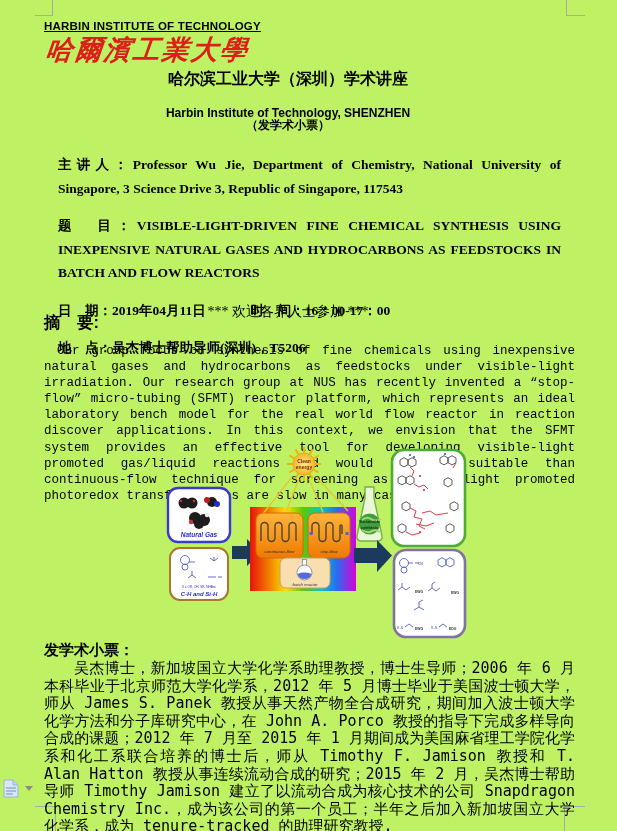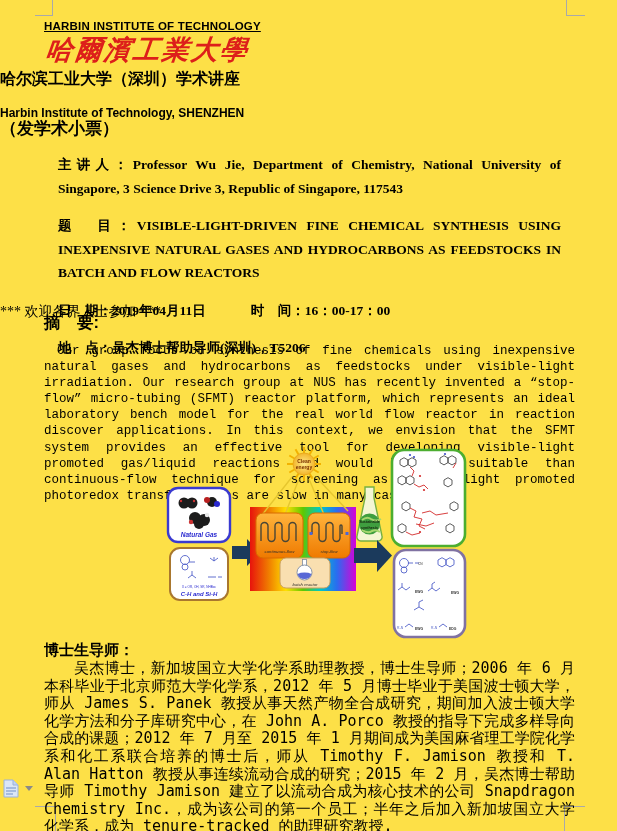--- a/index.html
+++ b/index.html
@@ -1,33 +1,33 @@
 <!DOCTYPE html>
 <html><head>
 <meta charset="utf-8">
 <style>
   html,body{margin:0;padding:0;background:#fff;}
-  .page{position:relative;width:617px;height:831px;background:#fde047;overflow:hidden;
+  .page{position:relative;width:617px;height:831px;background:#bef264;overflow:hidden;
         font-family:"Liberation Serif",serif;color:#000;}
   
   .mark{position:absolute;border:0 solid #a9a9a9;}
   .mark.tl{left:35px;top:0;width:17px;height:15px;border-right-width:1px;border-bottom-width:1px;}
   .mark.tr{left:566px;top:0;width:18px;height:15px;border-left-width:1px;border-bottom-width:1px;}
   .mark.bl{left:35px;top:806px;width:20px;height:25px;border-right-width:1px;border-top-width:1px;}
   .mark.br{left:564px;top:806px;width:20px;height:25px;border-left-width:1px;border-top-width:1px;}
 
   .hdr{position:absolute;left:44px;top:20px;font-family:"Liberation Sans",sans-serif;
        font-size:11.5px;font-weight:700;letter-spacing:.2px;text-decoration:underline;}
   .logo{position:absolute;left:46px;top:35px;font-size:27px;line-height:30px;color:#dd1f1a;
         font-weight:700;font-style:italic;letter-spacing:2px;transform:skewX(-6deg);
         font-family:"DejaVu Serif",serif;}
-  .ctr{position:absolute;left:0;width:576px;text-align:left;}
+  .ctr{position:absolute;left:0;width:576px;text-align:center;}
   .title-cn{top:69px;font-size:16px;font-weight:700;font-family:"Liberation Sans",sans-serif;}
   .title-en{top:96px;font-size:12px;font-weight:700;font-family:"Liberation Sans",sans-serif;margin-top:10px;}
-  .note{top:117px;font-size:17px;font-weight:700;font-family:"Liberation Sans",sans-serif;}
+  .note{top:117px;font-size:12px;font-weight:700;font-family:"Liberation Sans",sans-serif;}
 
   .info{position:absolute;left:44px;top:139px;width:531px;font-size:13.5px;font-weight:700;
         line-height:23.5px;text-align:justify;}
   .info p{margin:14px;}
   .gap{display:inline-block;width:45px;}
 
   .welcome{top:303px;font-size:14px;font-weight:400;}
   .abs-h{position:absolute;left:44px;top:312px;font-size:16.5px;font-weight:700;
          font-family:"Liberation Sans",sans-serif;}
   .abs-b{position:absolute;left:44px;top:343px;width:531px;font-size:12.5px;line-height:16.1px;
@@ -240,21 +240,21 @@
         <text x="257" y="147" font-size="3.4" font-weight="bold" fill="#333">EWG</text>
         <text x="293" y="148" font-size="3.4" font-weight="bold" fill="#333">EWG</text>
         <text x="239" y="182.5" font-size="3.4" fill="#5161c9">R₂N</text>
         <text x="257" y="183.5" font-size="3.4" font-weight="bold" fill="#333">EWG</text>
         <text x="273" y="182.5" font-size="3.4" fill="#5161c9">R₂N</text>
         <text x="291" y="183.5" font-size="3.4" font-weight="bold" fill="#333">EDG</text>
       </g>
     </svg>
   </div>
 
-  <div class="bio-h">博士生导师：</div>
+  <div class="bio-h">发学术小票：</div>
   <div class="bio-b">吴杰博士，新加坡国立大学化学系助理教授，博士生导师；2006 年 6 月本科毕业于北京师范大学化学系，2012 年 5 月博士毕业于美国波士顿大学，师从 James S. Panek 教授从事天然产物全合成研究，期间加入波士顿大学化学方法和分子库研究中心，在 John A. Porco 教授的指导下完成多样导向合成的课题；2012 年 7 月至 2015 年 1 月期间成为美国麻省理工学院化学系和化工系联合培养的博士后，师从 Timothy F. Jamison 教授和 T. Alan Hatton 教授从事连续流动合成的研究；2015 年 2 月，吴杰博士帮助导师 Timothy Jamison 建立了以流动合成为核心技术的公司 Snapdragon Chemistry Inc.，成为该公司的第一个员工；半年之后加入新加坡国立大学化学系，成为 tenure-tracked 的助理研究教授.</div>
 
   <div class="wicon">
     <svg width="18" height="19" viewBox="0 0 18 19">
       <path d="M2,1 h9 l5,5 v12 h-14 z" fill="#dbe6f6" stroke="#9ab2dd" stroke-width="1"></path>
       <path d="M11,1 v5 h5" fill="#c3d4ee" stroke="#9ab2dd" stroke-width="1"></path>
       <g stroke="#6f8fc9" stroke-width="1">
         <line x1="4" y1="9" x2="14" y2="9"></line>
           <line x1="4" y1="12" x2="14" y2="12"></line>
           <line x1="4" y1="15" x2="11" y2="15"></line>

